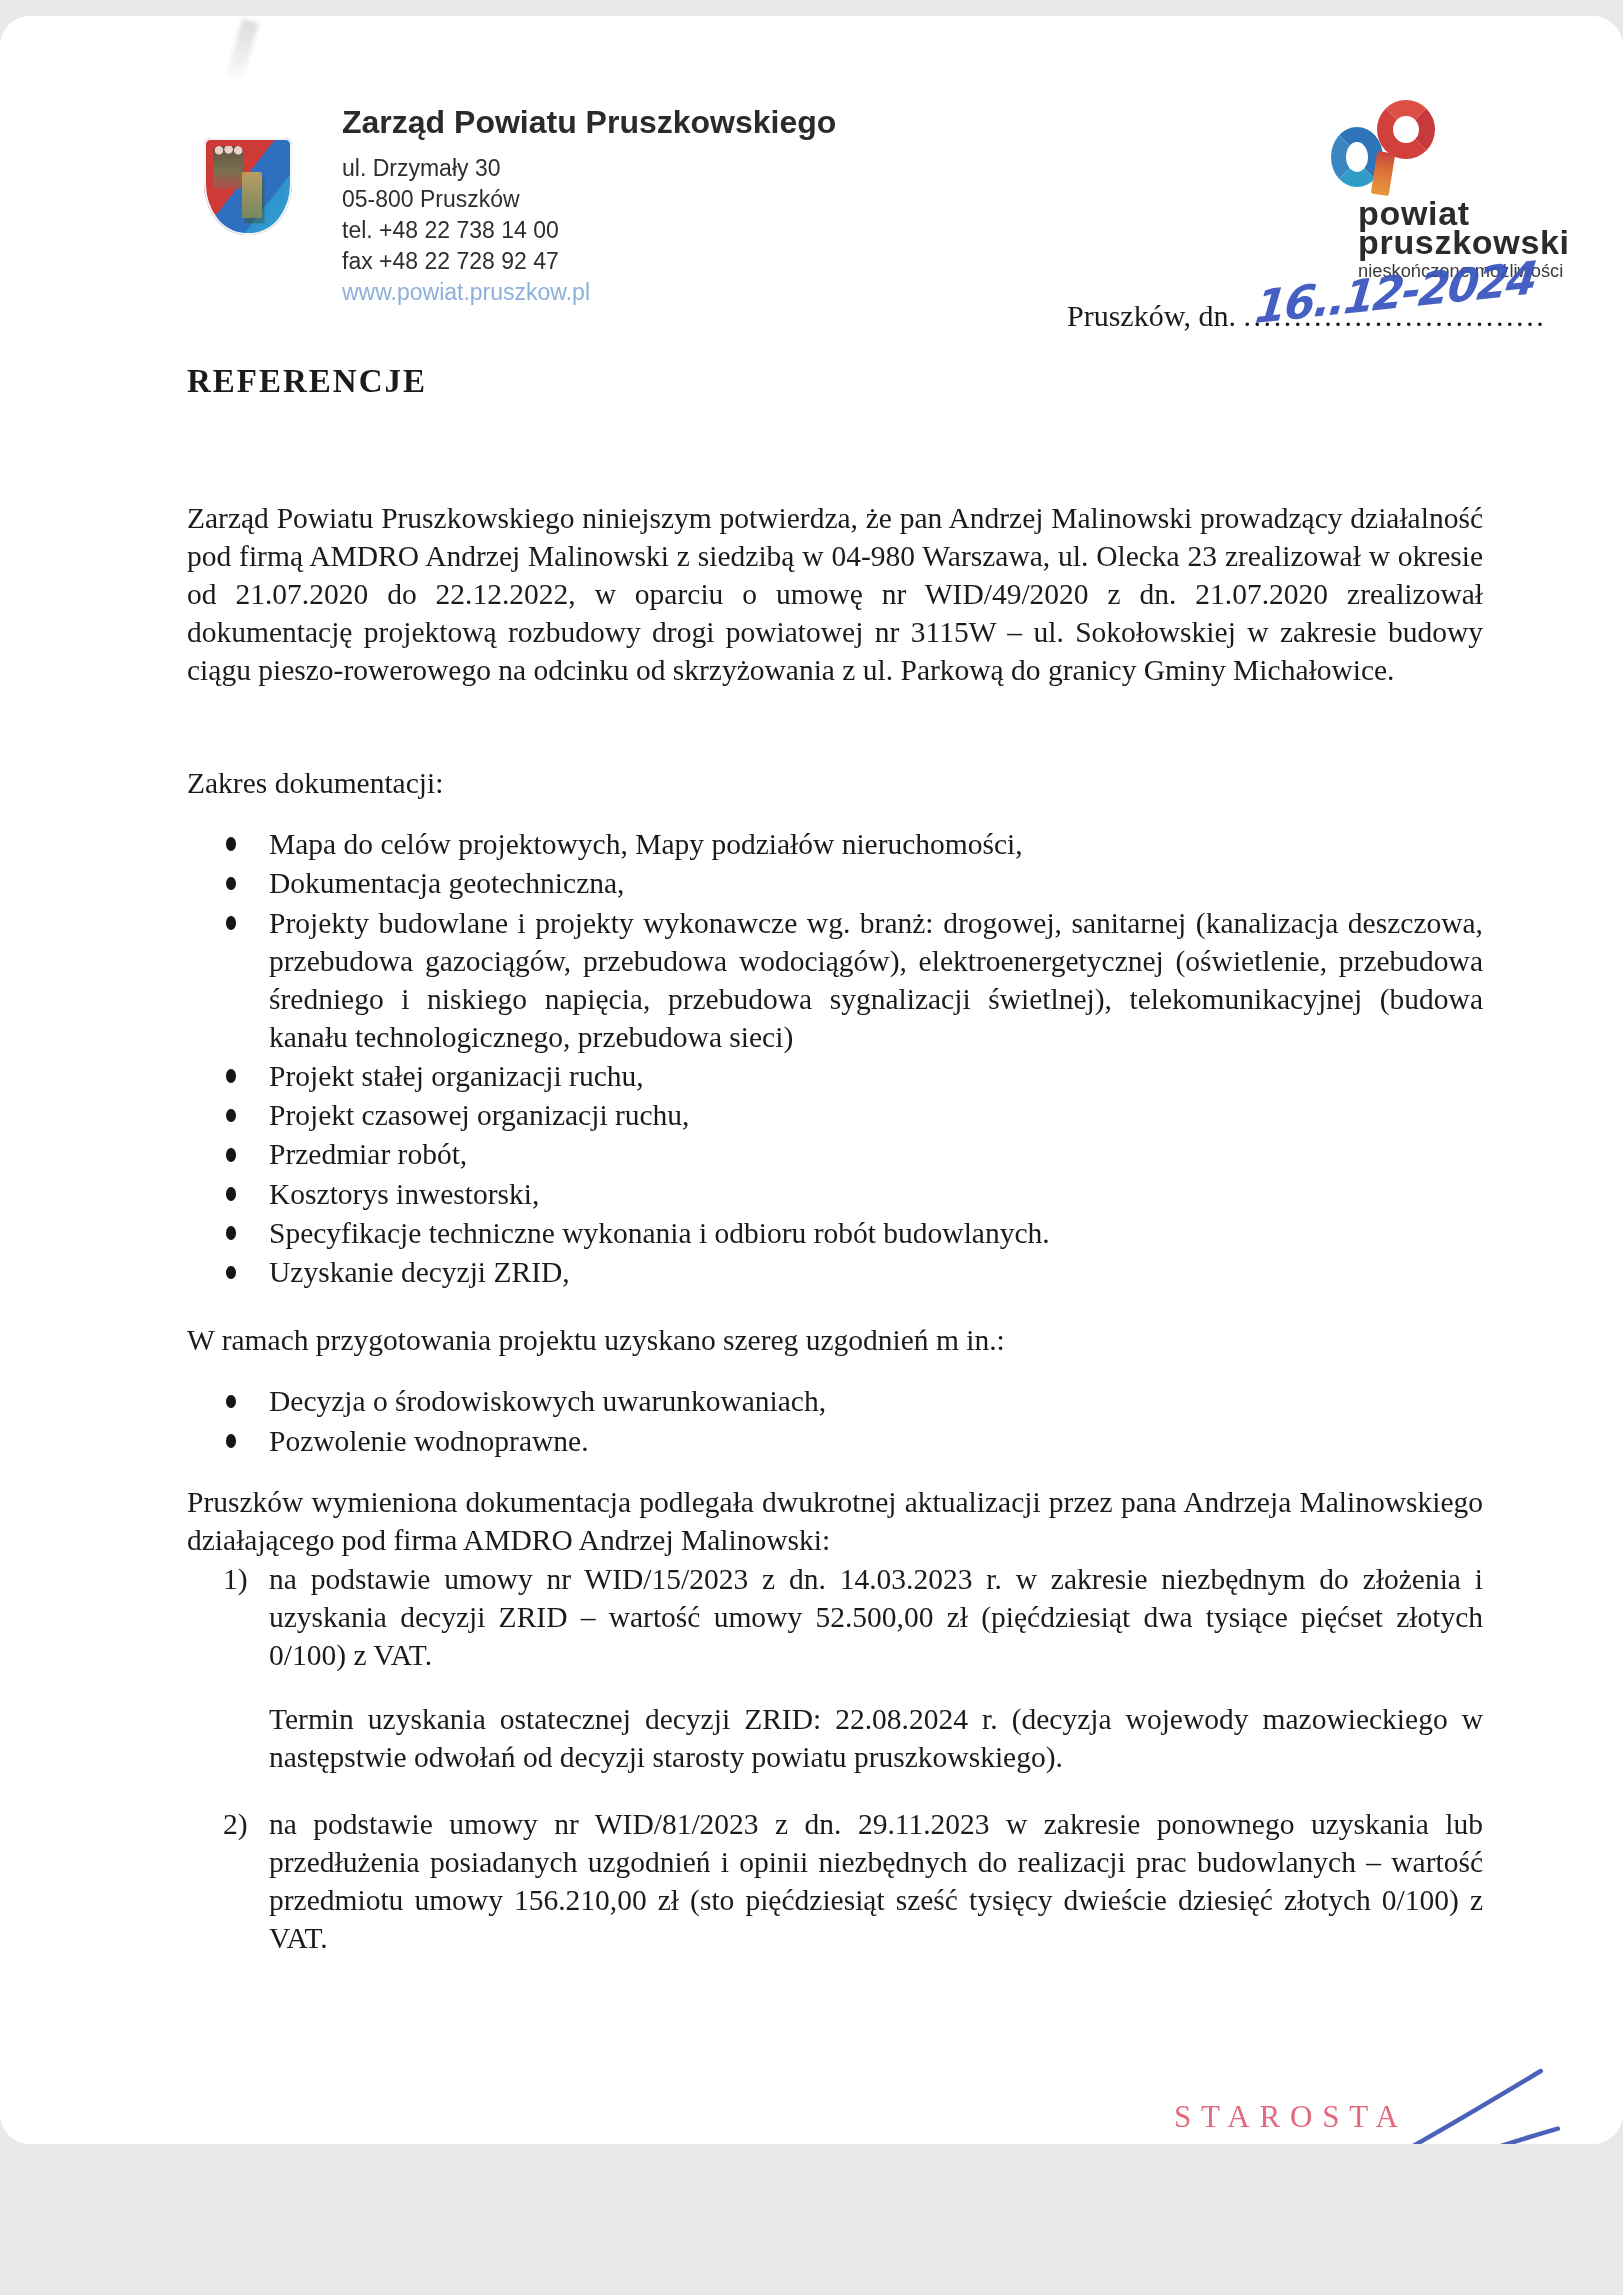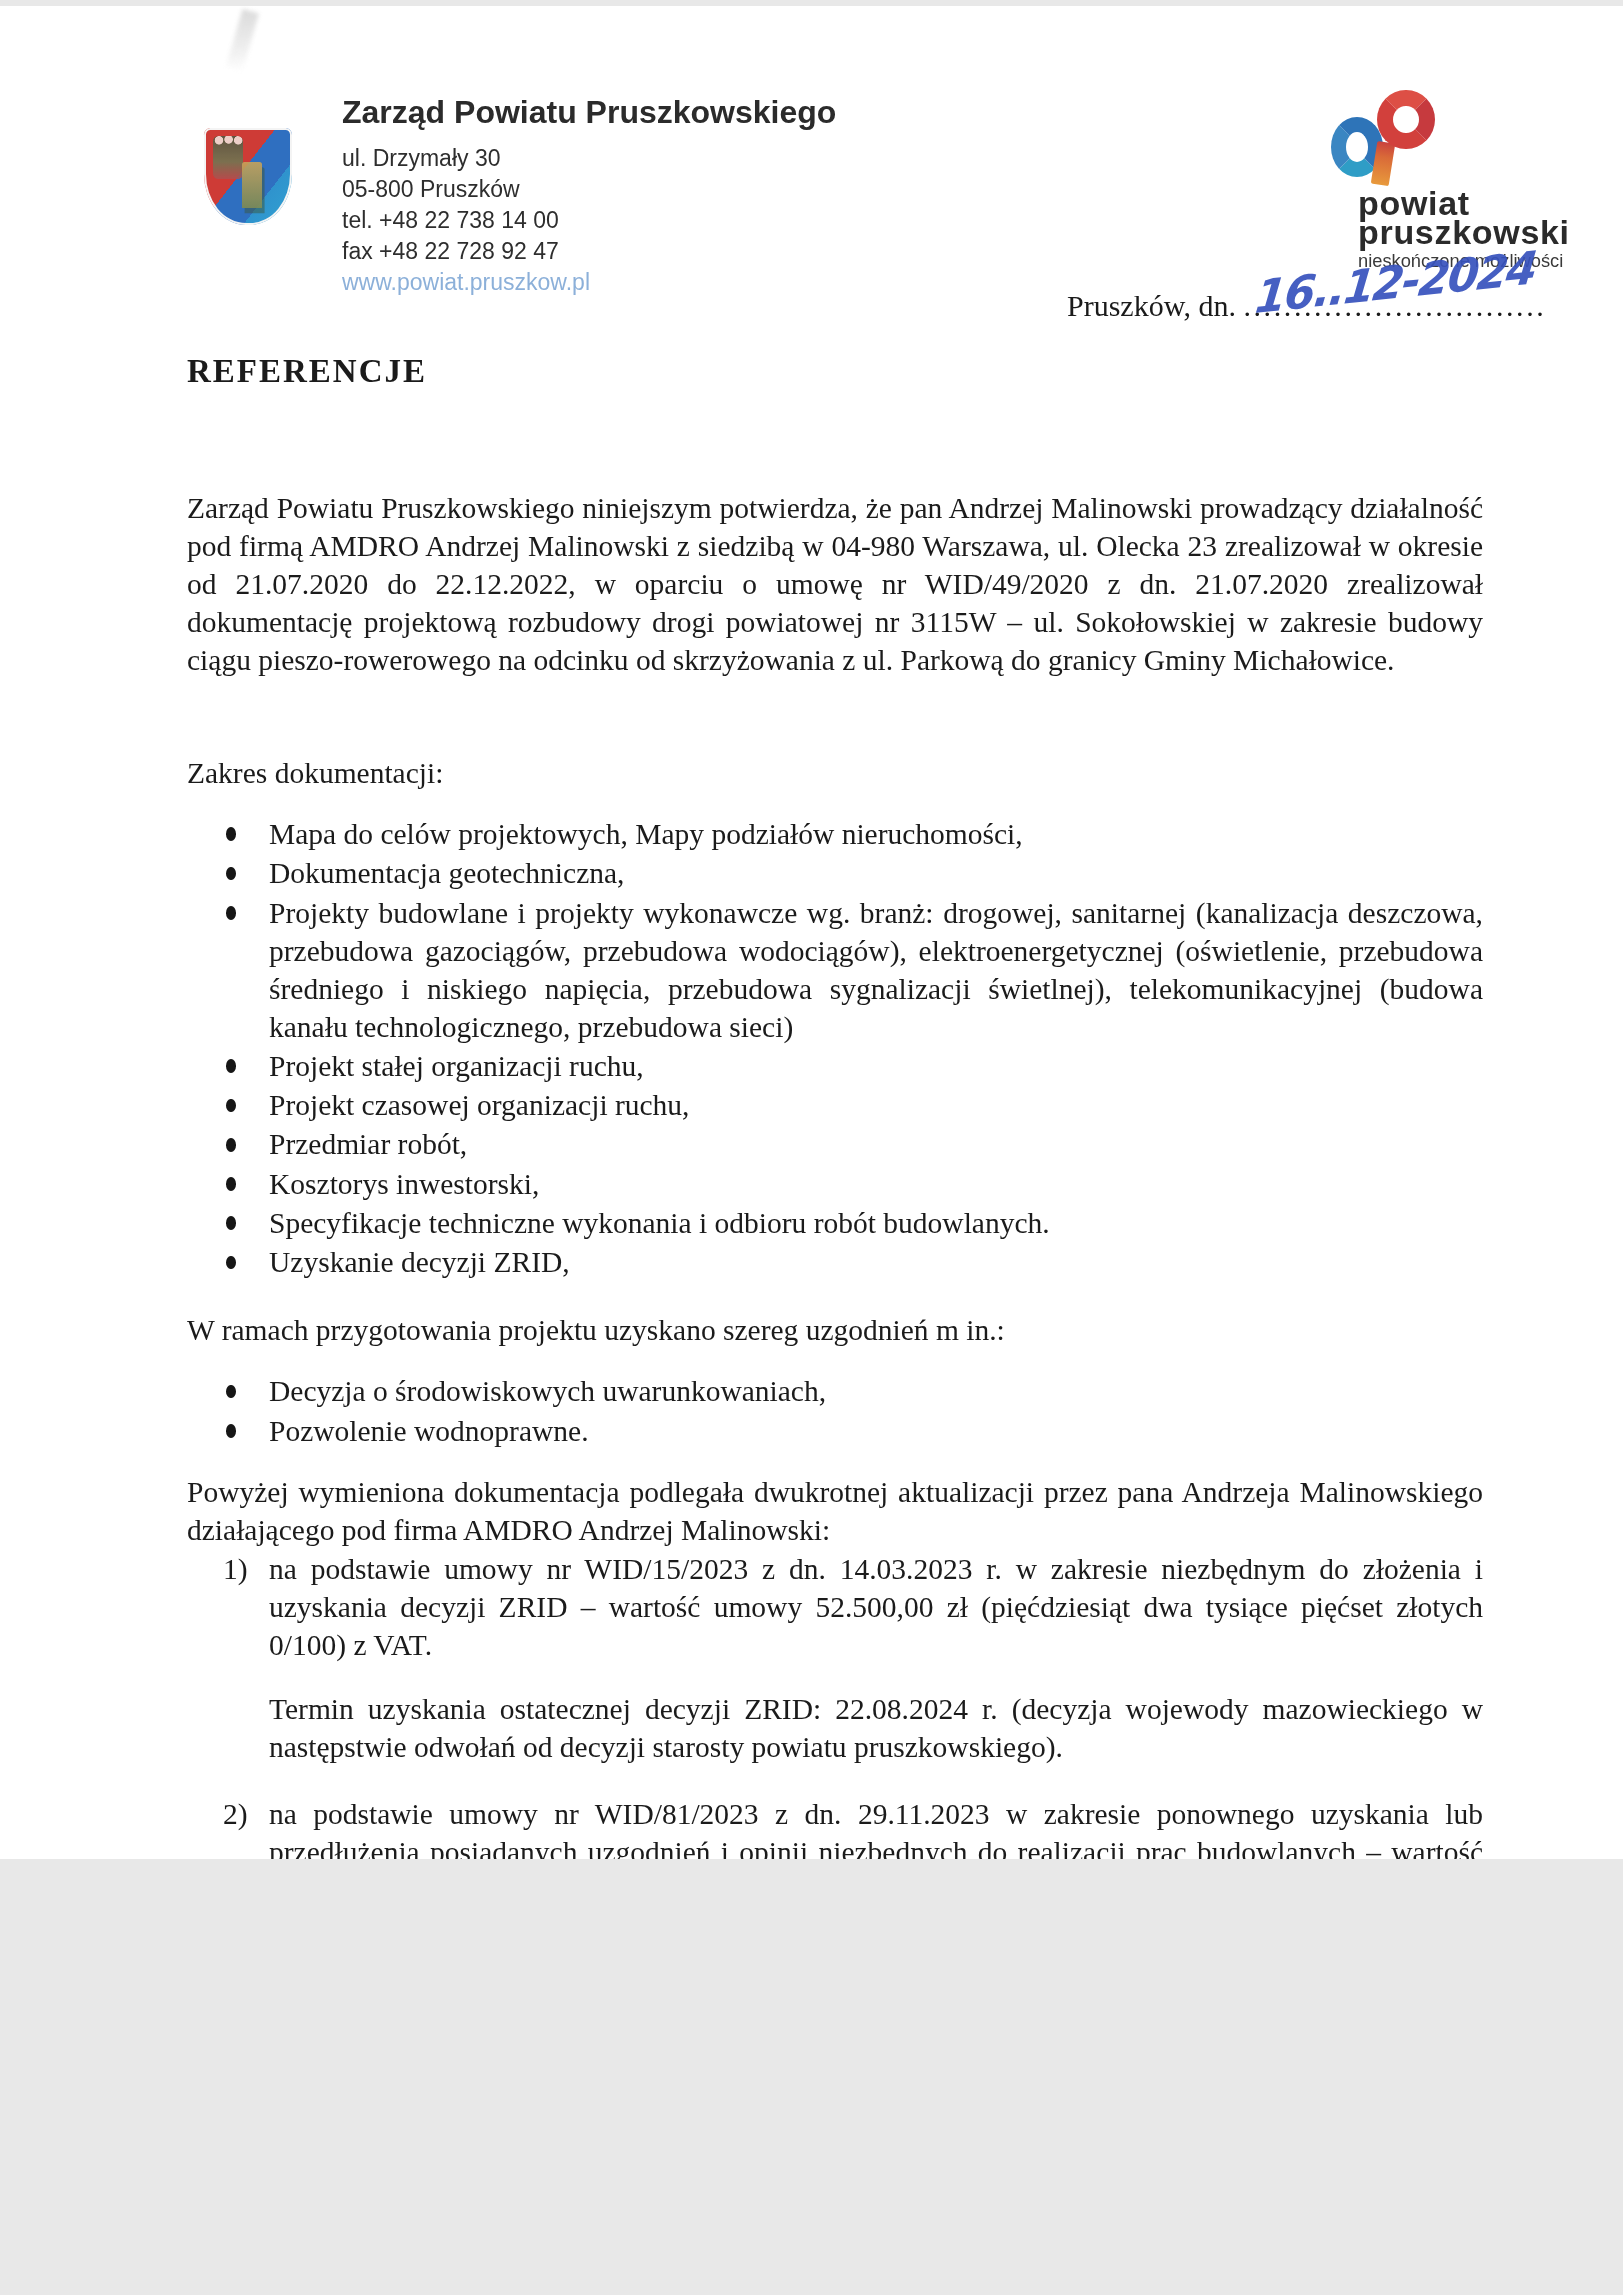--- a/index.html
+++ b/index.html
@@ -1,19 +1,19 @@
 <!DOCTYPE html>
 <html style="font-size:10.5px"><head>
 <meta charset="utf-8">
 <style>
   html,body{margin:0;padding:0;background:#e8e8e8;}
   .page{
-    position:relative;width:1623px;height:1853px;margin:6px auto;
+    position:relative;width:1623px;height:2128px;margin:16px auto;
     background:#ffffff;overflow:hidden;
-    font-family:"Liberation Serif",serif;color:#1b1b1b;
+    font-family:"Liberation Serif",serif;color:#1b1b1b;border-radius:30px;
   }
   
   .smudge{
     position:absolute;left:234px;top:3.9px;width:17px;height:60px;
     background:linear-gradient(160deg,#bdbdbd,#e6e6e6 70%,transparent);
     transform:rotate(16deg);filter:blur(2px);opacity:.55;
   }
   
   .arms{
     position:absolute;left:204px;top:122px;width:88px;height:97px;
@@ -146,21 +146,21 @@
       <li><span class="dot"></span><span>Uzyskanie decyzji ZRID,</span></li>
     </ul>
 
     <div class="sec-head2">W ramach przygotowania projektu uzyskano szereg uzgodnień m in.:</div>
     <ul class="blt blt2">
       <li><span class="dot"></span><span>Decyzja o środowiskowych uwarunkowaniach,</span></li>
       <li><span class="dot"></span><span>Pozwolenie wodnoprawne.</span></li>
     </ul>
 
 
-    <div class="p aktual">Powyżej wymieniona dokumentacja podlegała dwukrotnej aktualizacji przez pana Andrzeja Malinowskiego działającego pod firma AMDRO Andrzej Malinowski:</div>
+    <div class="p aktual">Pruszków wymieniona dokumentacja podlegała dwukrotnej aktualizacji przez pana Andrzeja Malinowskiego działającego pod firma AMDRO Andrzej Malinowski:</div>
 
     <div class="numitem num1">
       <span class="mark">1)</span>
       <span>na podstawie umowy nr WID/15/2023 z dn. 14.03.2023 r. w zakresie niezbędnym do złożenia i uzyskania decyzji ZRID – wartość umowy 52.500,00 zł (pięćdziesiąt dwa tysiące pięćset złotych 0/100) z VAT.</span>
     </div>
 
     <div class="termin">Termin uzyskania ostatecznej decyzji ZRID: 22.08.2024 r. (decyzja wojewody mazowieckiego w następstwie odwołań od decyzji starosty powiatu pruszkowskiego).</div>
 
     <div class="numitem num2">
       <span class="mark">2)</span>

